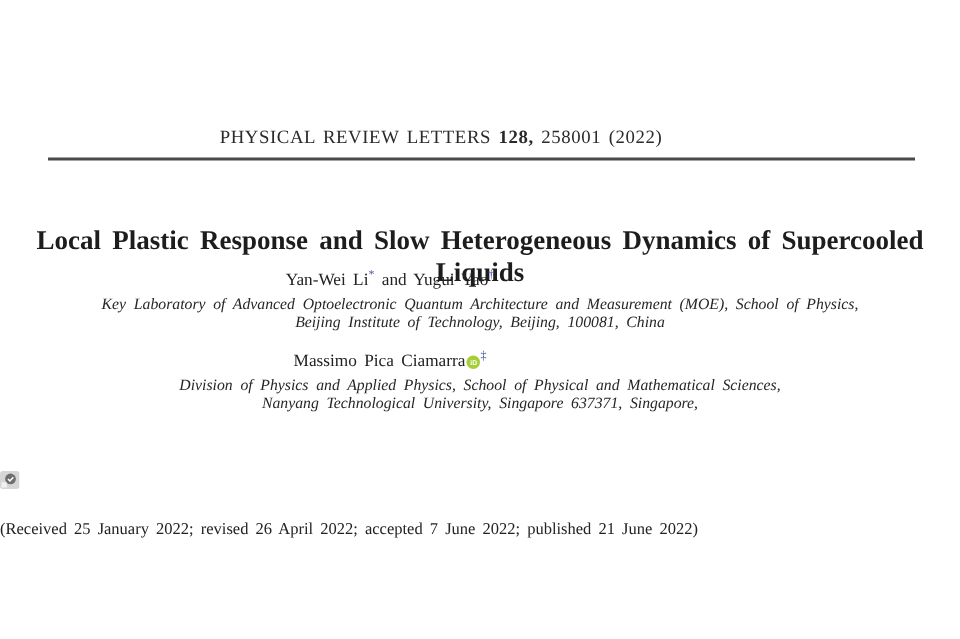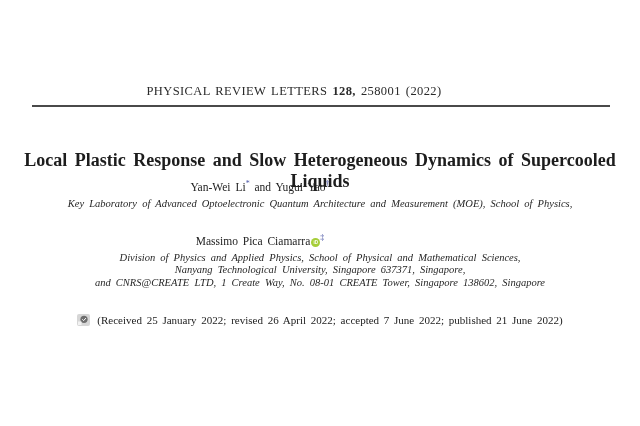--- a/index.html
+++ b/index.html
@@ -98,24 +98,25 @@
     vertical-align: 1px;
   }
   .history-line {
     position: absolute;
     top: 314px;
     left: 0;
     width: 640px;
     display: flex;
     justify-content: center;
     align-items: flex-start;
-    gap: 7px;
+    gap: 21px;
     font-size: 11px;
     word-spacing: 2px;
     color: #222222;
+    flex-direction: column;
   }
   .crossmark-icon {
     display: inline-block;
     width: 13px;
     height: 12px;
     flex: 0 0 auto;
   }
 </style>
 </head>
 <body>
@@ -125,28 +126,28 @@
   <div class="journal-header"><span>PHYSICAL REVIEW LETTERS </span><b>128,</b><span> 258001 (2022)</span></div>
 
   <div class="header-rule"></div>
 
   <h1 class="paper-title">Local Plastic Response and Slow Heterogeneous Dynamics of Supercooled Liquids</h1>
 
   <div class="authors-line authors-1"><span>Yan-Wei Li</span><sup class="footnote-mark">*</sup><span> and </span><span>Yugui Yao</span><sup class="footnote-mark">†</sup></div>
 
   <div class="affil-block affil-1">
     <div>Key Laboratory of Advanced Optoelectronic Quantum Architecture and Measurement (MOE), School of Physics,</div>
+    <div>Beijing Institute of Technology, Beijing, 100081, China</div>
   </div>
 
   <div class="authors-line authors-2"><span>Massimo Pica Ciamarra</span><span class="orcid-icon">iD</span><sup class="footnote-mark">‡</sup></div>
 
   <div class="affil-block affil-2">
     <div>Division of Physics and Applied Physics, School of Physical and Mathematical Sciences,</div>
     <div>Nanyang Technological University, Singapore 637371, Singapore,</div>
-    <div>and CNRS@CREATE LTD, 1 Create Way, No. 08-01 CREATE Tower, Singapore 138602, Singapore</div>
   </div>
 
   <div class="history-line">
     <svg class="crossmark-icon" viewBox="0 0 13 12" xmlns="http://www.w3.org/2000/svg">
       <rect x="0" y="0" width="13" height="12" rx="2" fill="#d6d6d6"></rect>
       <circle cx="7" cy="5.3" r="3.6" fill="#6e6e6e"></circle>
       <path d="M5.3 5.3 L6.6 6.6 L8.9 4.1" stroke="#ffffff" stroke-width="1" fill="none"></path>
       <rect x="1" y="7.5" width="3.5" height="3.5" fill="#f2f2f2"></rect>
     </svg>
     <span>(Received 25 January 2022; revised 26 April 2022; accepted 7 June 2022; published 21 June 2022)</span>

